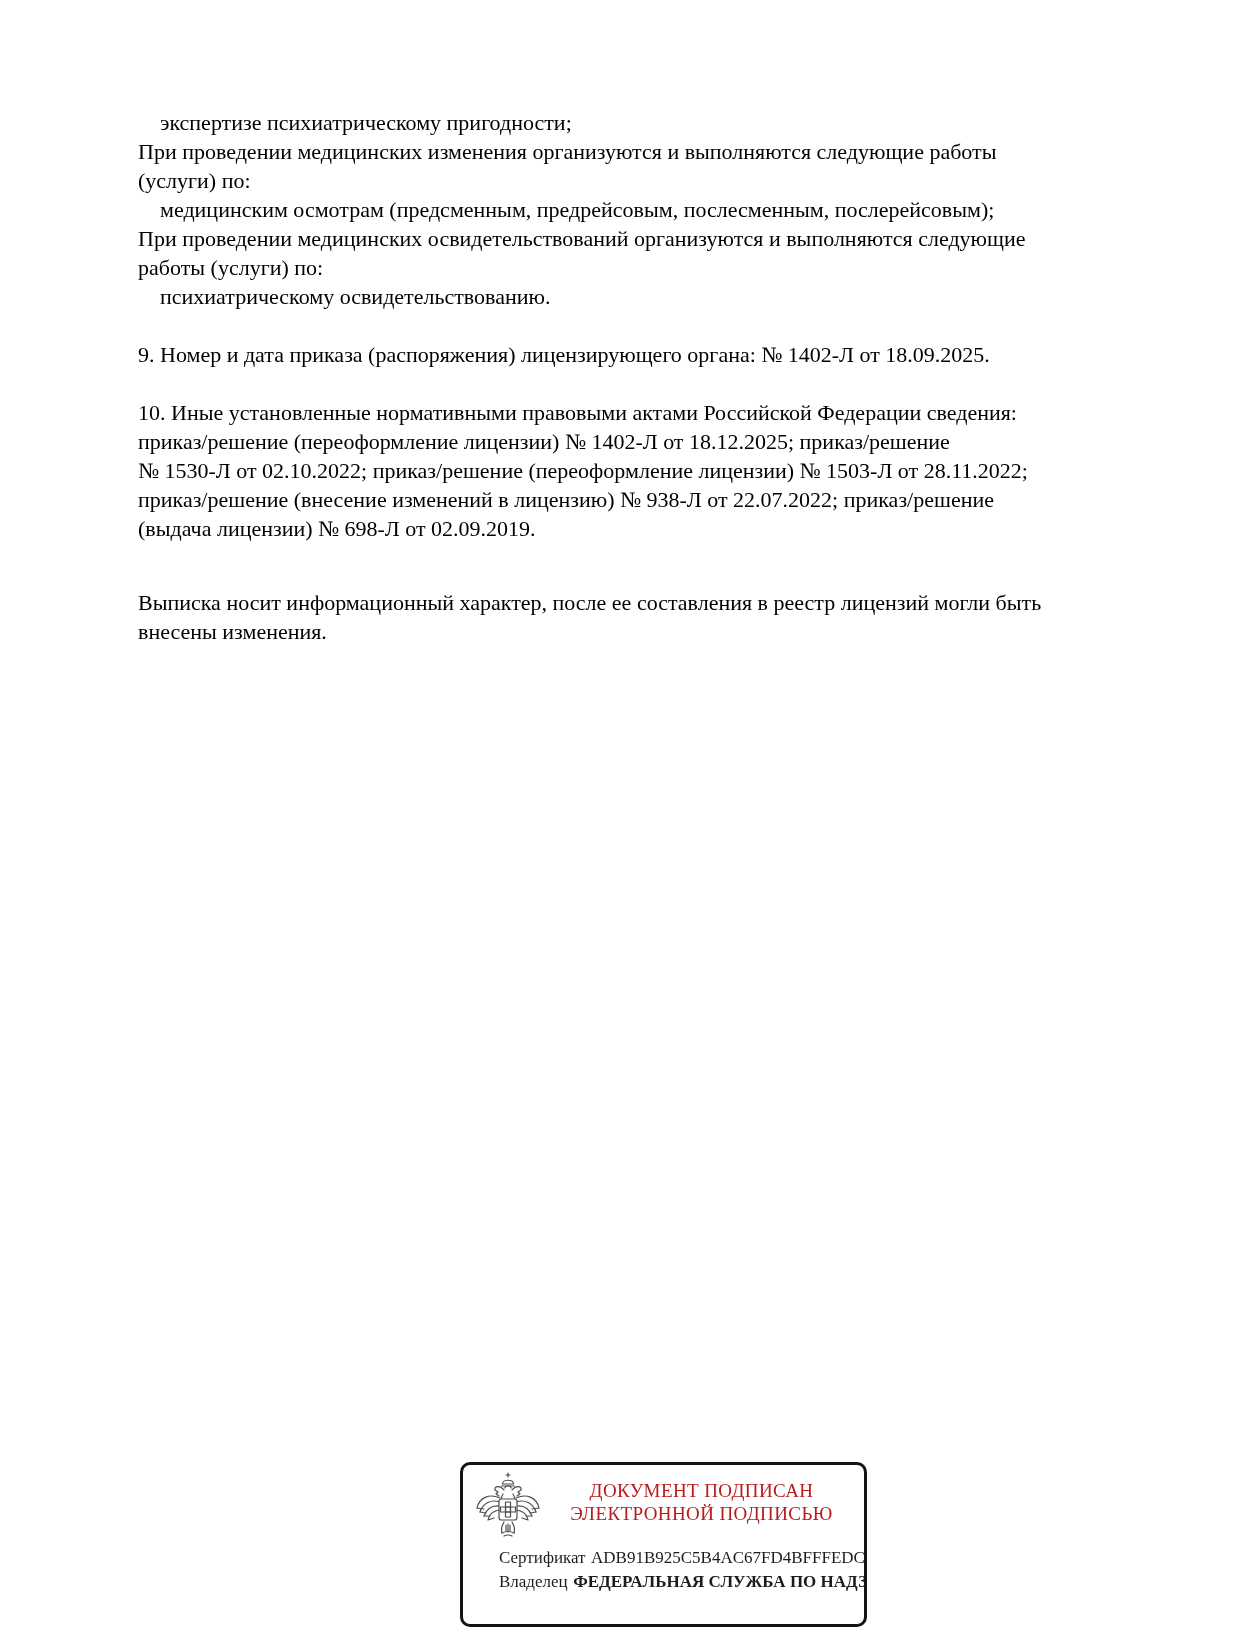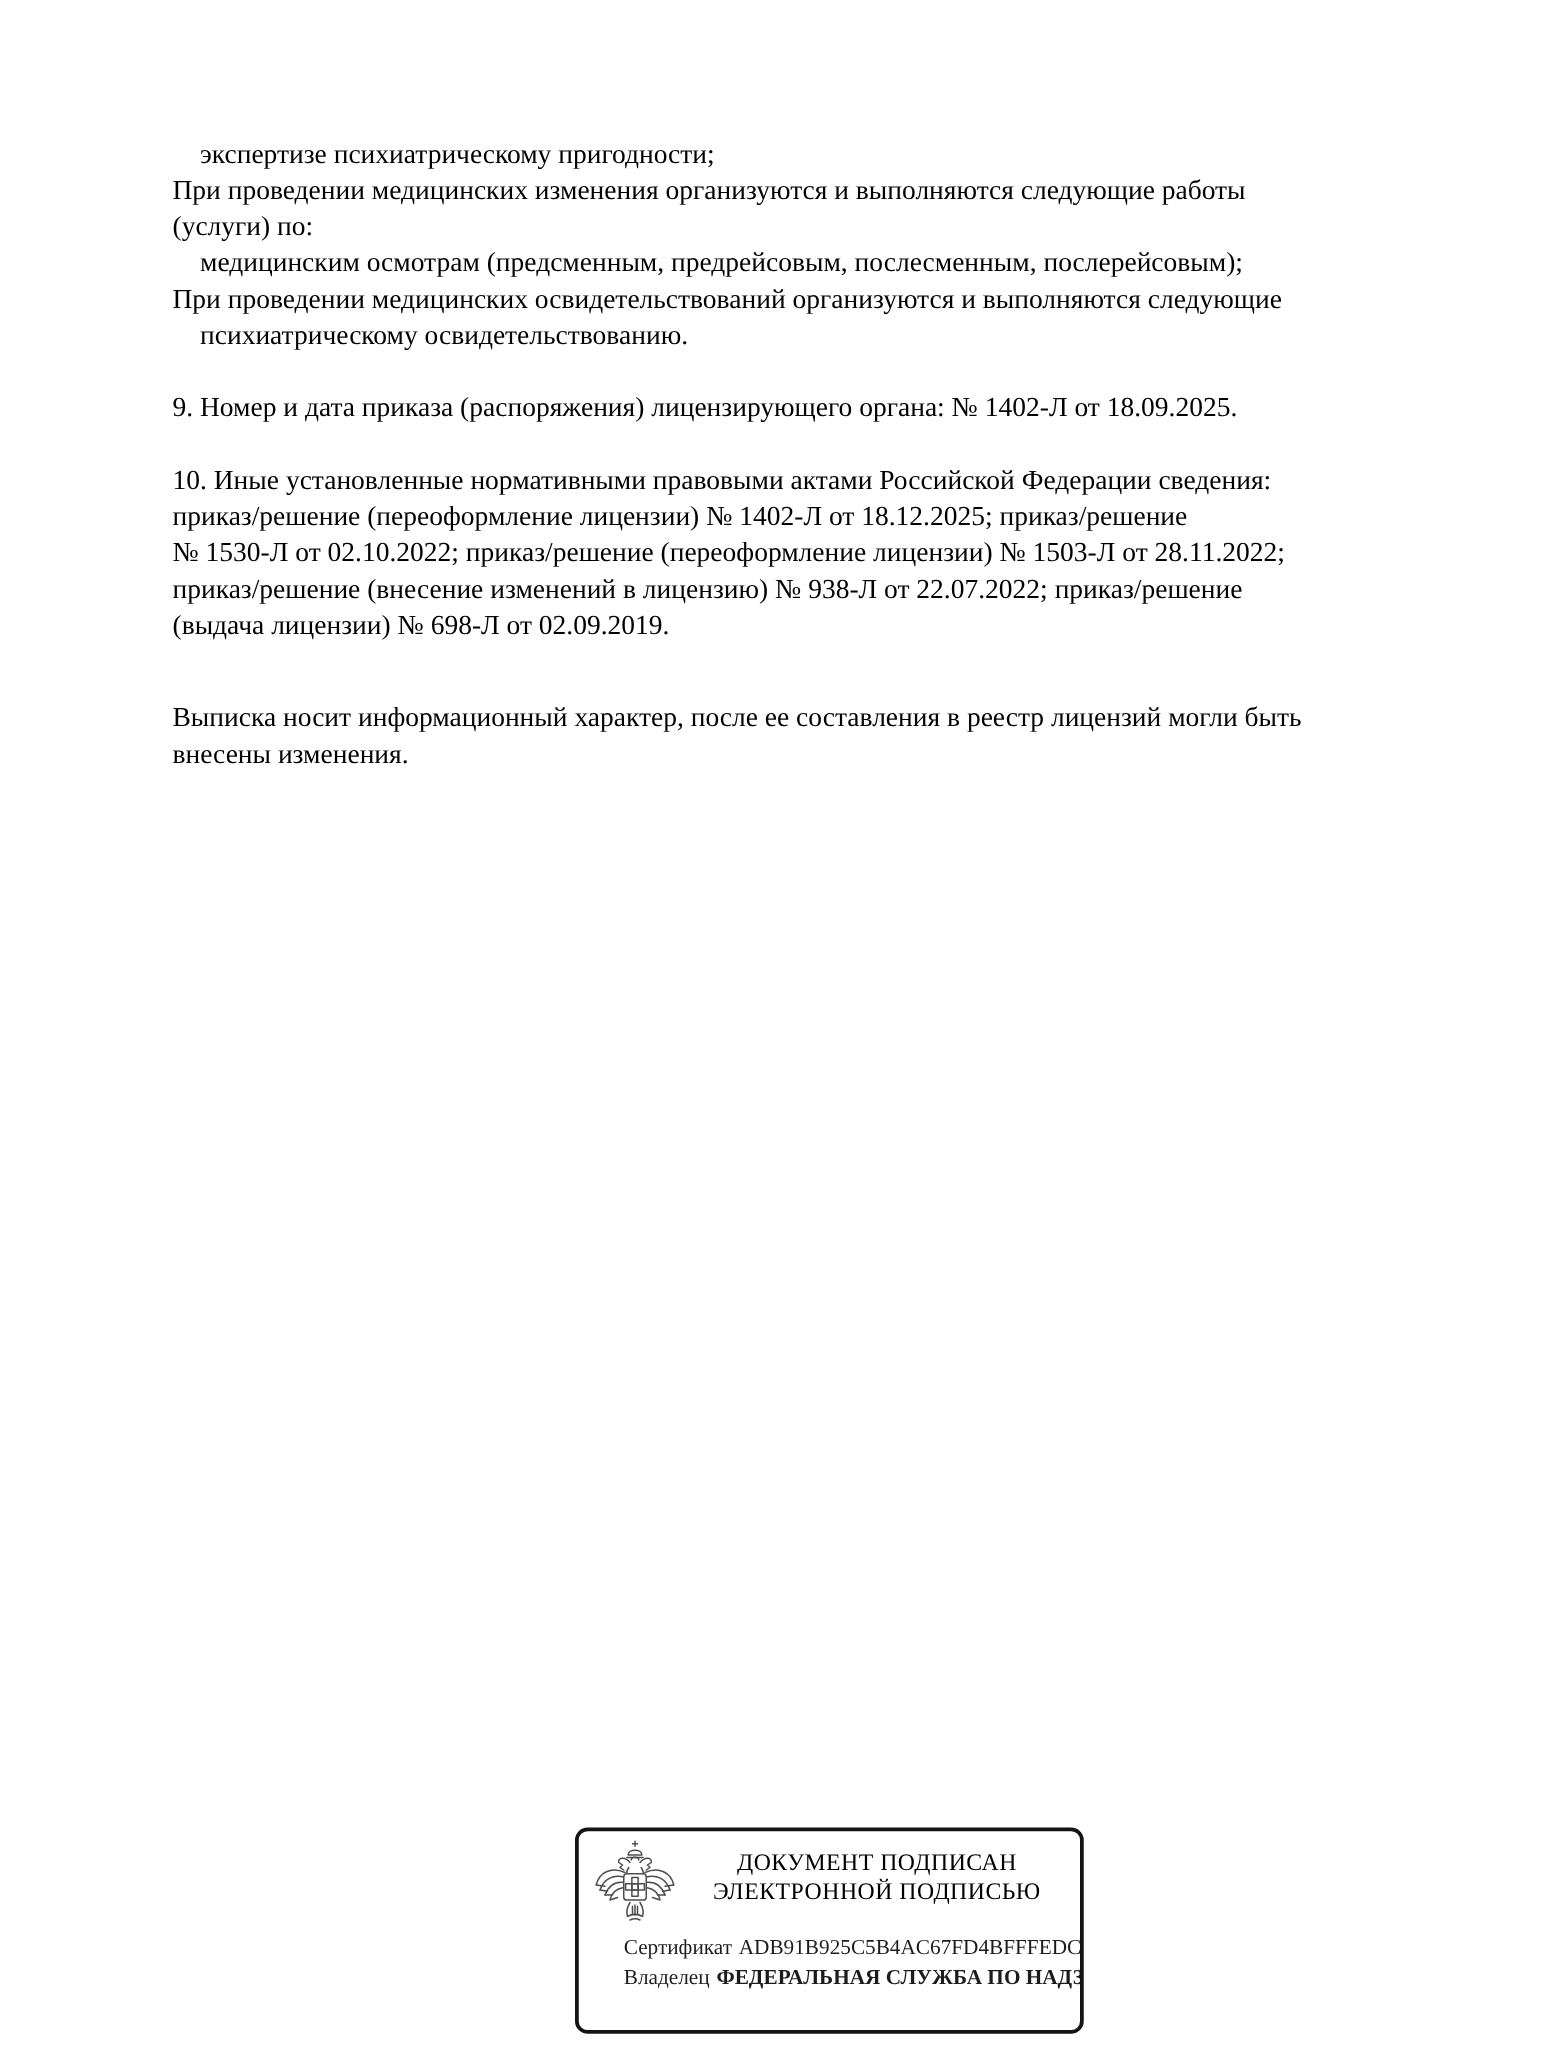--- a/index.html
+++ b/index.html
@@ -48,21 +48,21 @@
   }
   .stamp .stamp-title {
     position: absolute;
     left: 82px;
     right: 6px;
     top: 14px;
     text-align: center;
     font-size: 19px;
     line-height: 23px;
     letter-spacing: 0.4px;
-    color: #000000;
+    color: #b91c1c;
     white-space: nowrap;
   }
   .stamp .info {
     position: absolute;
     left: 12px;
     right: 0;
     top: 81px;
     font-size: 17px;
     line-height: 24px;
     color: #1c1c1c;
@@ -77,20 +77,21 @@
 <div class="page">
 
   <div class="doc-text">
 
     <div class="para">
       <div class="tline indent">экспертизе психиатрическому пригодности;</div>
       <div class="tline">При проведении медицинских изменения организуются и выполняются следующие работы</div>
       <div class="tline">(услуги) по:</div>
       <div class="tline indent">медицинским осмотрам (предсменным, предрейсовым, послесменным, послерейсовым);</div>
       <div class="tline">При проведении медицинских освидетельствований организуются и выполняются следующие</div>
+      <div class="tline">работы (услуги) по:</div>
       <div class="tline indent">психиатрическому освидетельствованию.</div>
     </div>
 
     <div class="para">
       <div class="tline">9. Номер и дата приказа (распоряжения) лицензирующего органа: № 1402-Л от 18.09.2025.</div>
     </div>
 
     <div class="para">
       <div class="tline">10. Иные установленные нормативными правовыми актами Российской Федерации сведения:</div>
       <div class="tline">приказ/решение (переоформление лицензии) № 1402-Л от 18.12.2025; приказ/решение</div>

